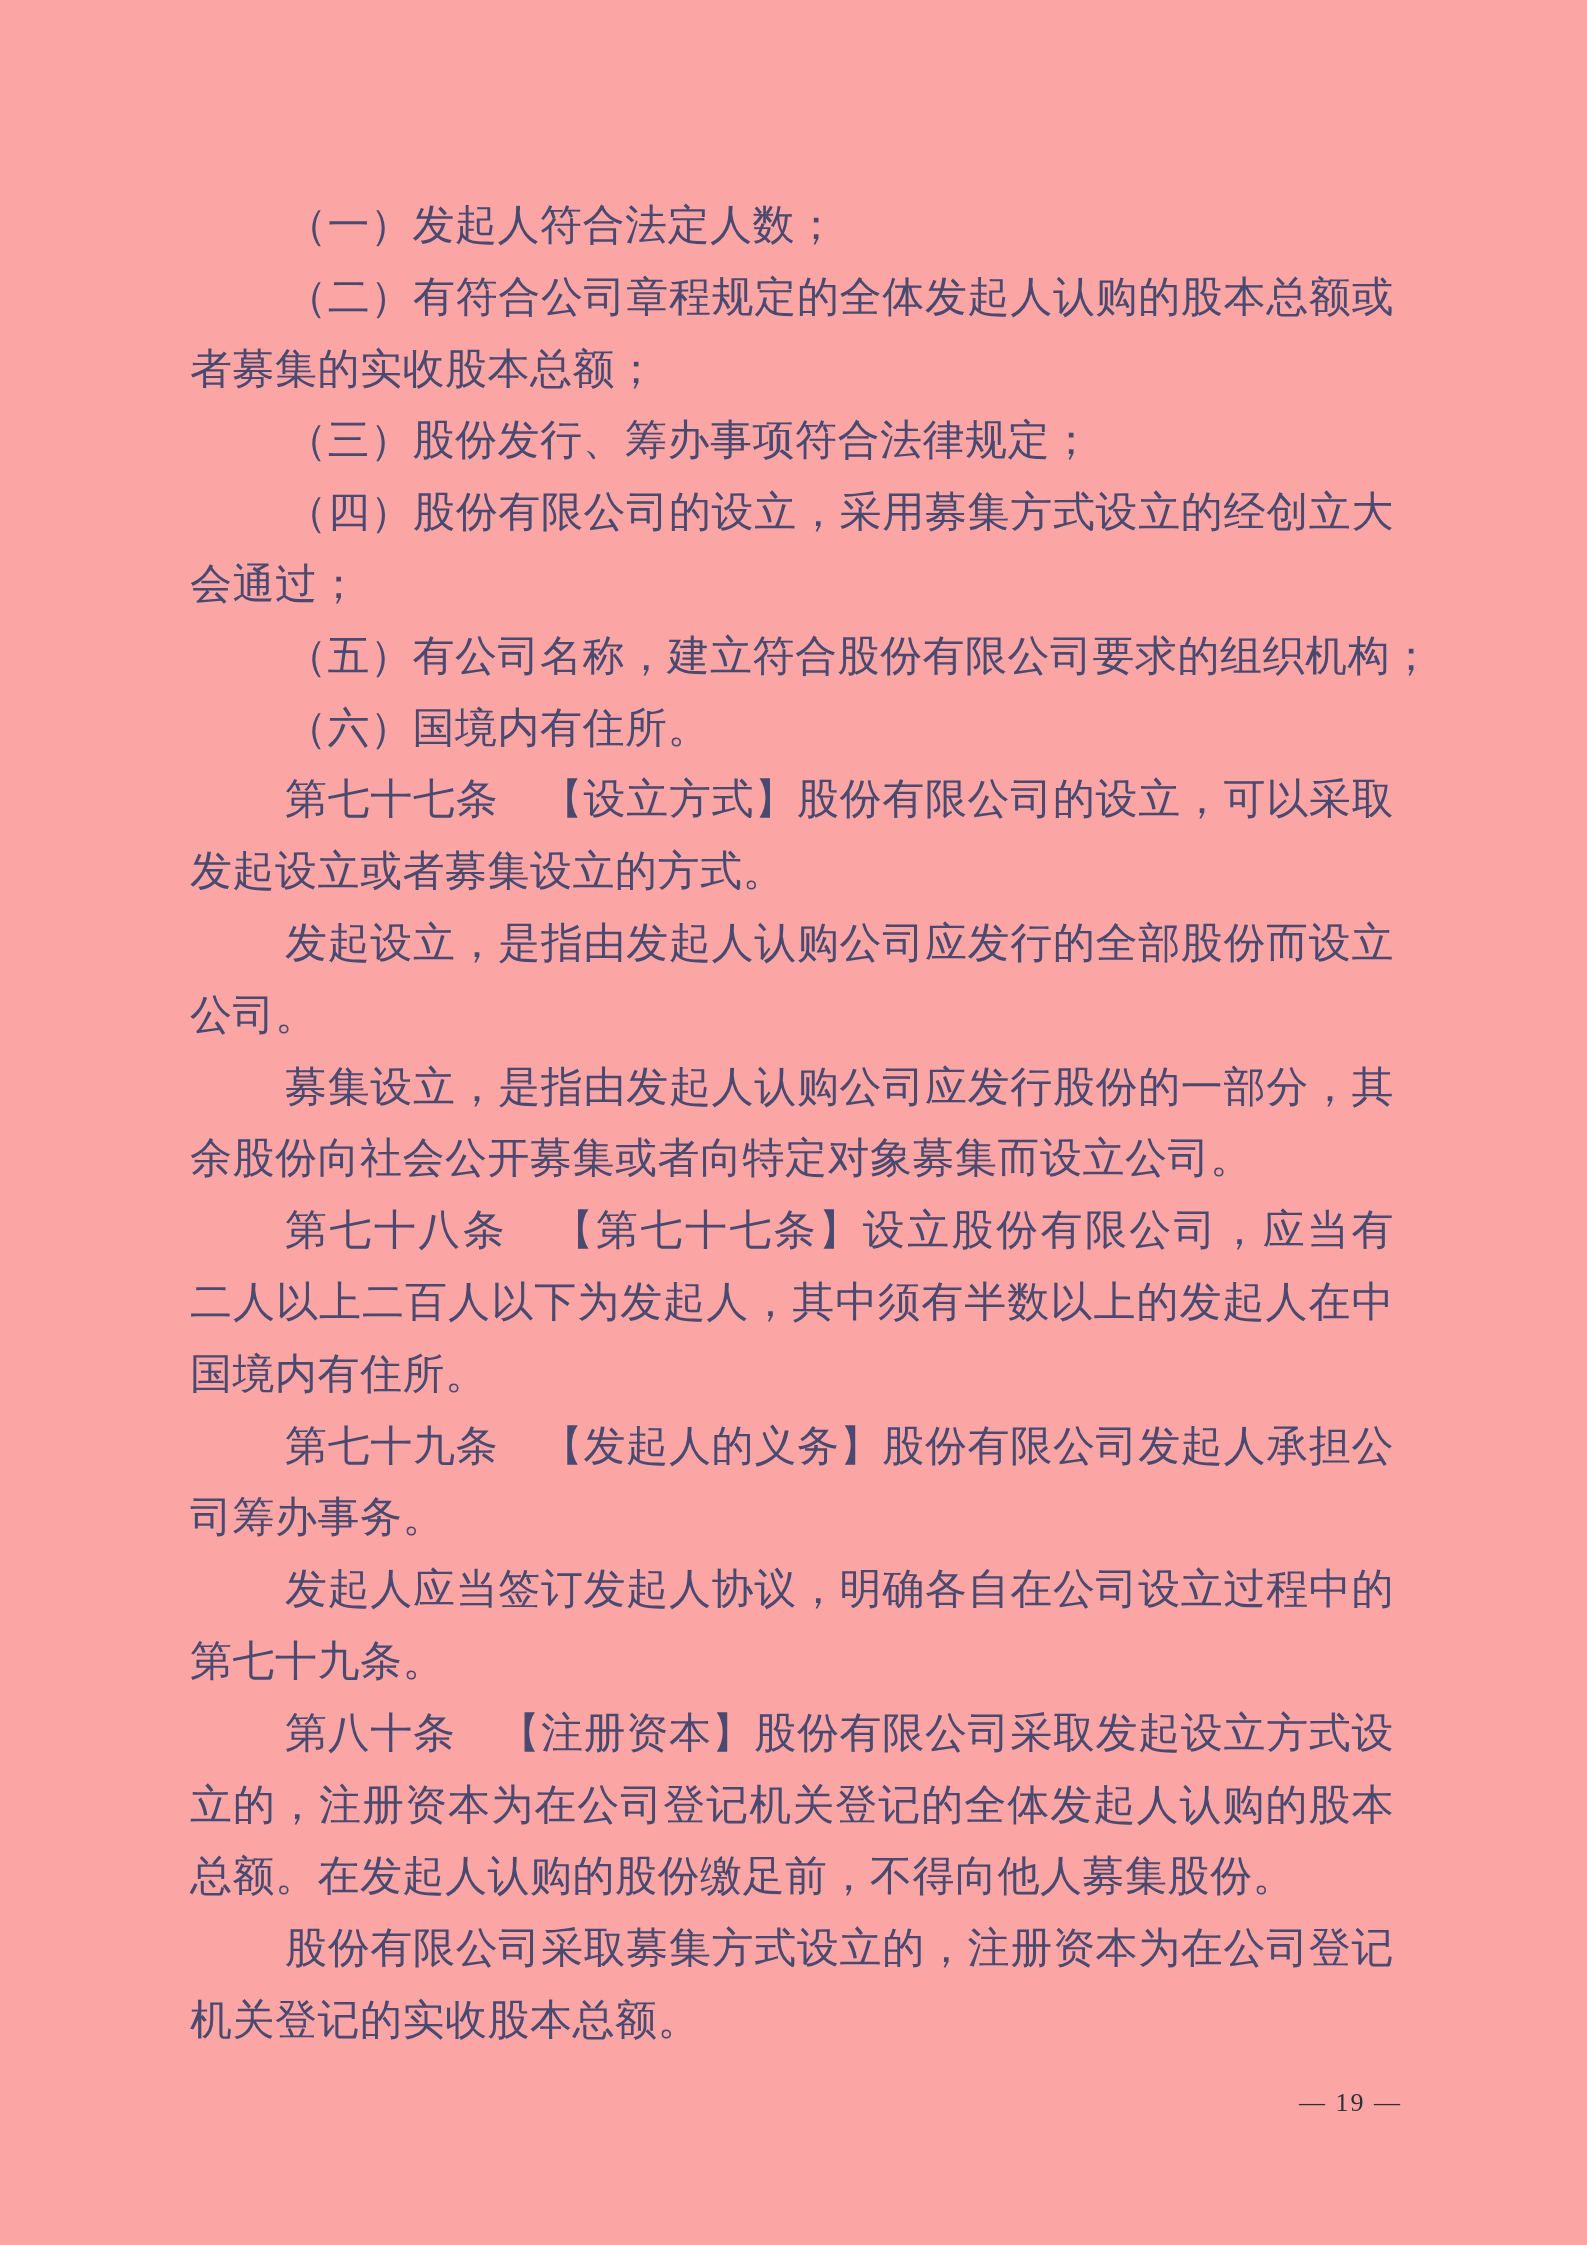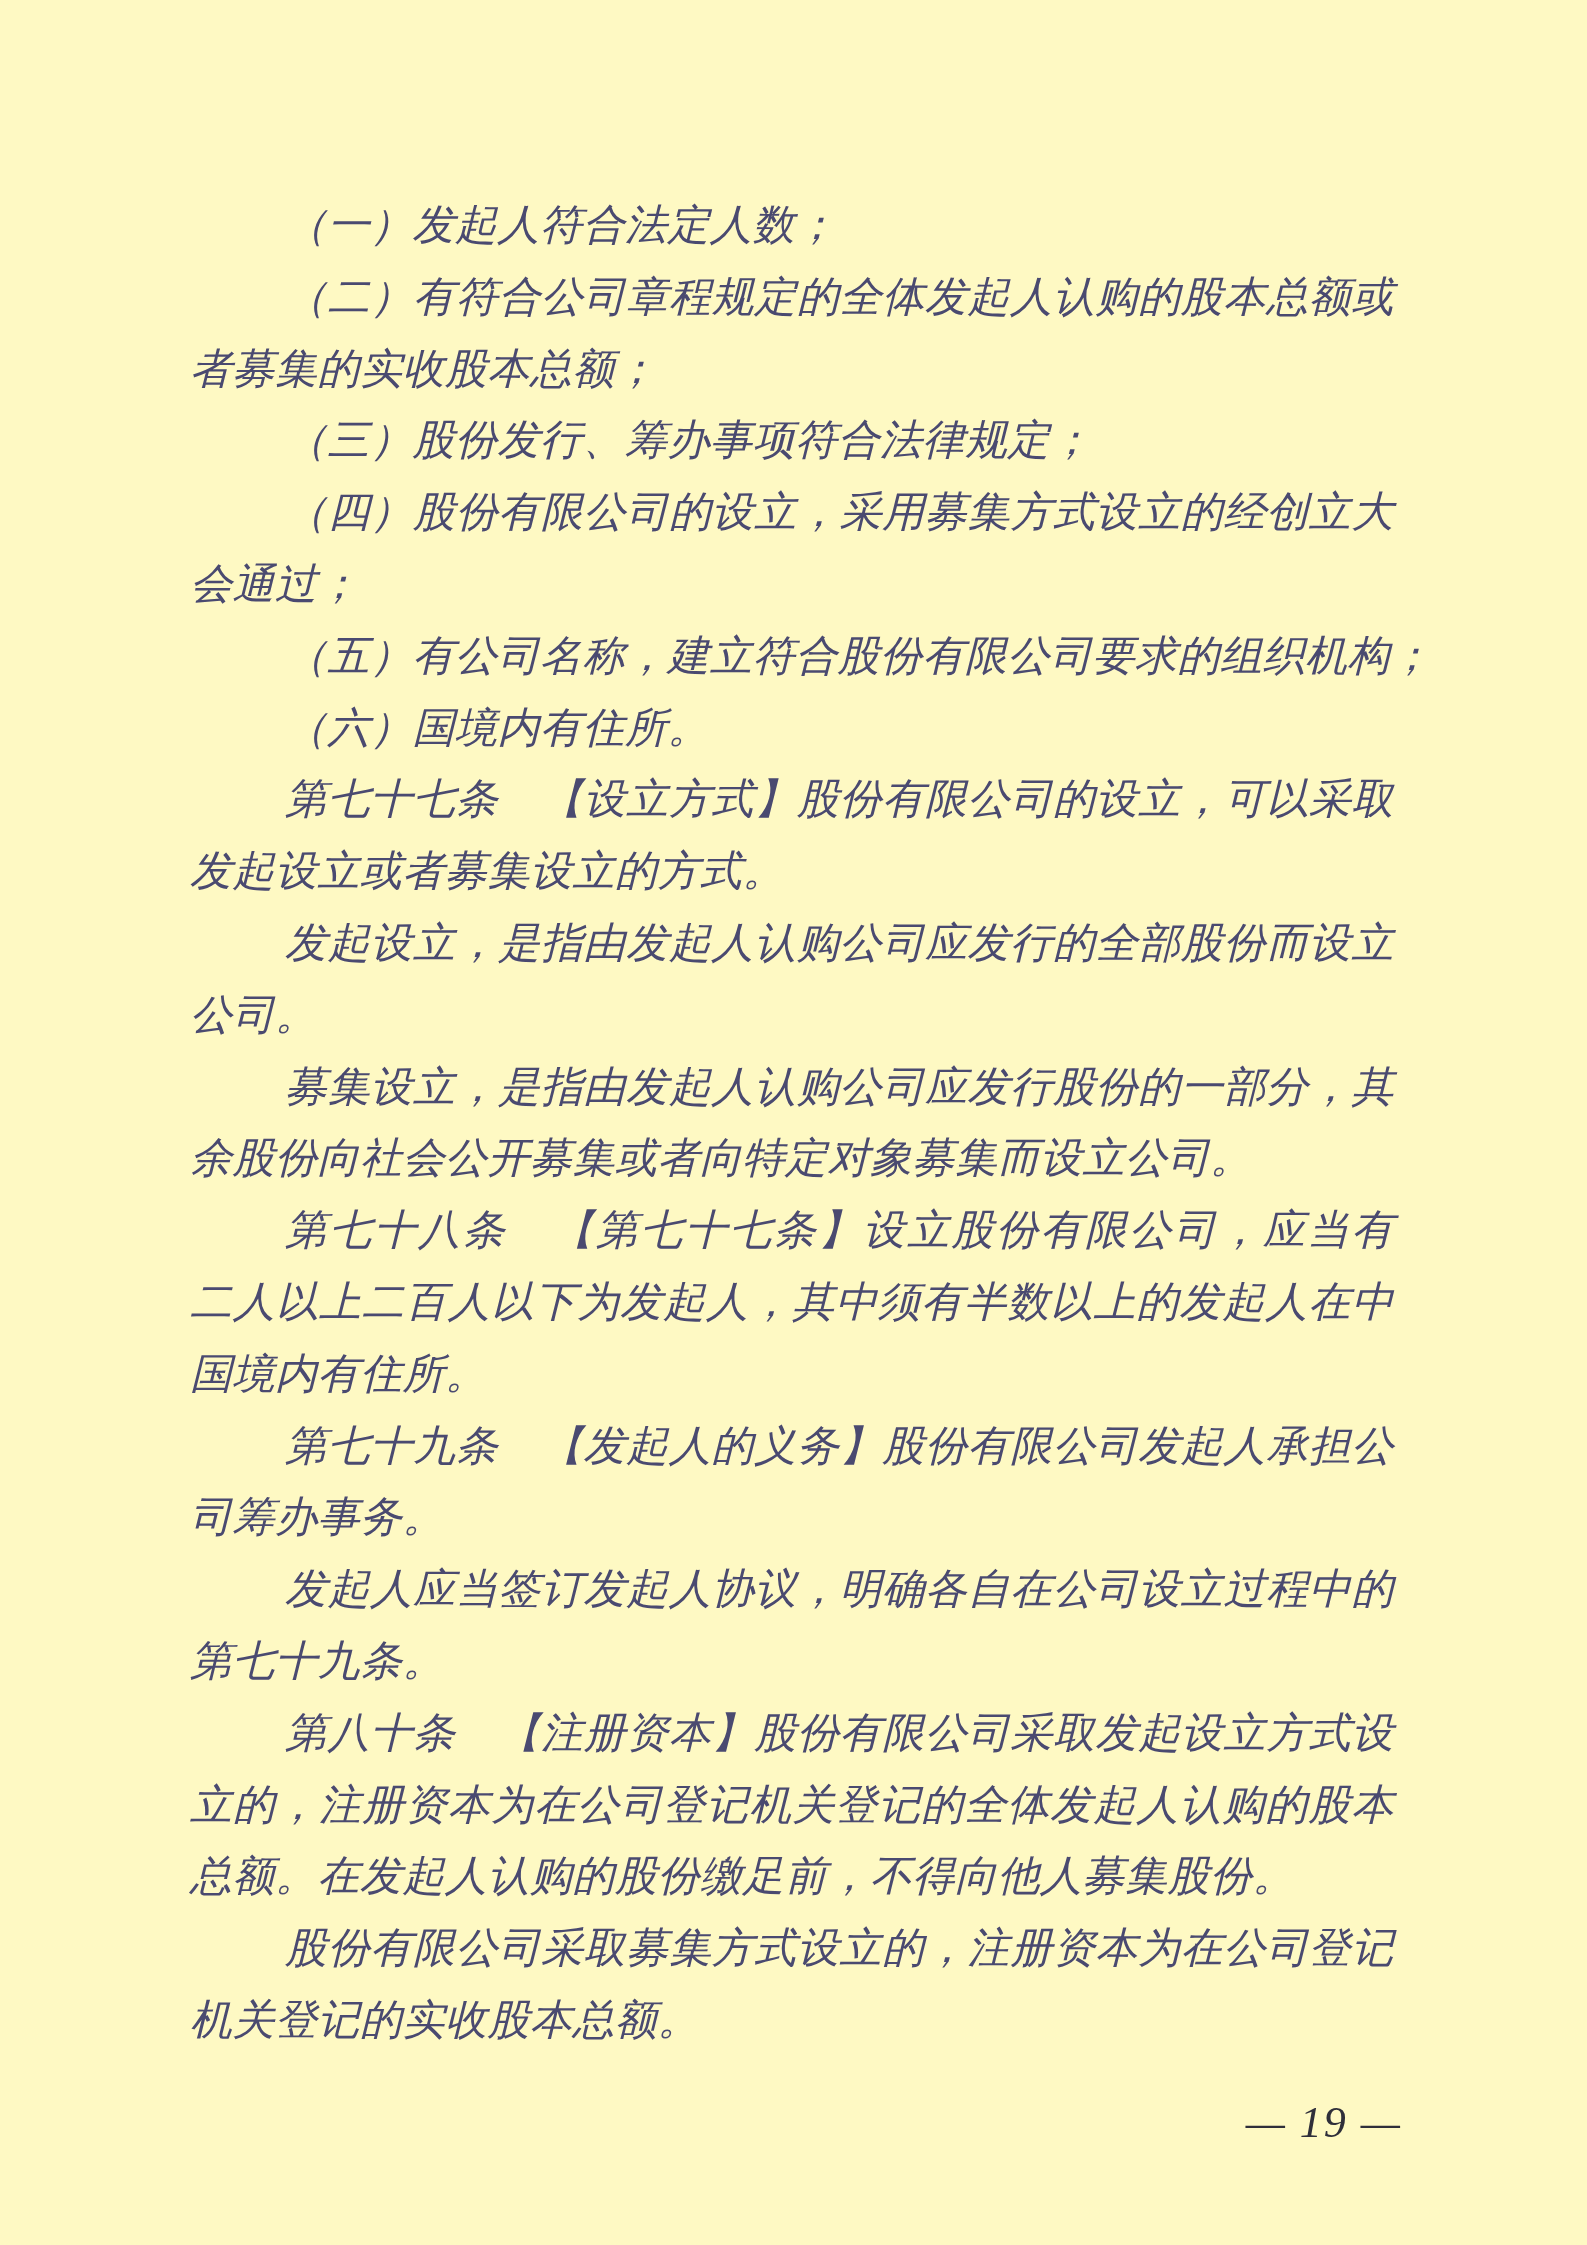--- a/index.html
+++ b/index.html
@@ -4,24 +4,23 @@
 <style>
   html, body {
     margin: 0;
     padding: 0;
     background: #ffffff;
   }
   .page {
     position: relative;
     width: 1587px;
     height: 2245px;
-    background: #fef9c3;
+    background: #fca5a5;
     overflow: hidden;
     font-family: "Liberation Serif", serif;
-    font-style: italic;
   }
   .body-text {
     position: absolute;
     left: 190px;
     top: 190px;
     width: 1204px;
     font-size: 42px;
     line-height: 71.8px;
     color: #4a4a70;
     letter-spacing: 0.5px;
@@ -37,25 +36,24 @@
     text-align: justify;
     text-align-last: justify;
   }
   .line.indent {
     text-indent: 95px;
   }
   .page-number {
     position: absolute;
     top: 2080px;
     right: 185px;
-    font-size: 44px;
+    font-size: 26px;
     line-height: 46px;
     color: #2f2f3a;
     letter-spacing: 2px;
-    margin-top: 20px;
   }
 </style>
 </head>
 <body>
 
 <div class="page">
   <div class="body-text">
       <div class="line indent">（一）发起人符合法定人数；</div>
       <div class="line indent fill">（二）有符合公司章程规定的全体发起人认购的股本总额或</div>
       <div class="line">者募集的实收股本总额；</div>

